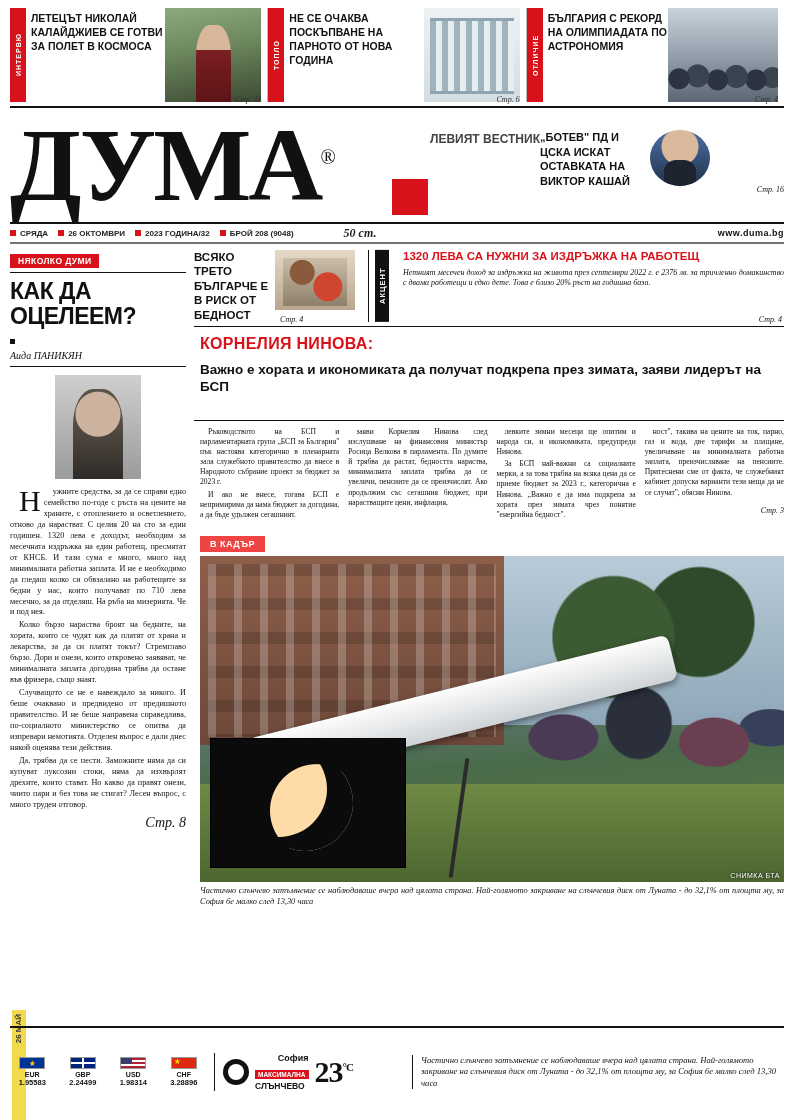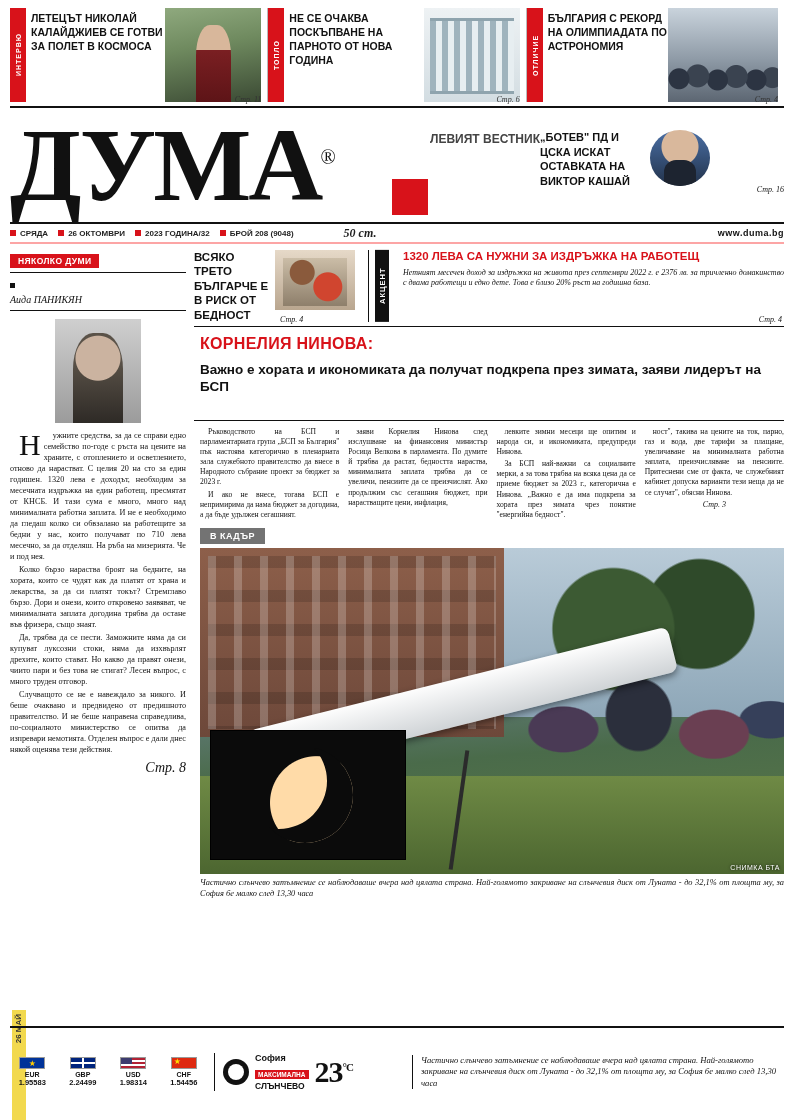--- a/index.html
+++ b/index.html
@@ -95,21 +95,21 @@
   }
   .mh-photo { width:60px; height:56px; border-radius:50%; overflow:hidden; position:relative;
     background: radial-gradient(circle at 50% 30%, #d9b89c 0 18px, transparent 19px), linear-gradient(180deg,#4a6fa5,#22324a);
   }
   .mh-photo::after{content:""; position:absolute; left:14px; top:30px; width:32px; height:30px; background:#1d2430; border-radius:12px 12px 0 0;}
   .mh-page { position:absolute; right:0; bottom:-6px; font-size:8px; font-style:italic; }
 
   
   .infobar {
     display:flex; align-items:center; gap:10px;
-    border-top:2px solid #111; border-bottom:2px solid #fca5a5;
+    border-top:2px solid #111; border-bottom:2px solid #737373;
     height:22px; margin-top:2px;
     font-family:"Liberation Sans", sans-serif; font-size:8px; font-weight:bold; color:#222;
   }
   .infobar .sq { width:6px; height:6px; background:#d8121a; display:inline-block; margin-right:4px;}
   .infobar .price { font-family:"Liberation Serif", serif; font-style:italic; font-weight:bold; font-size:12px; margin-left:40px; }
   .infobar .site { margin-left:auto; color:#111; font-size:9px; letter-spacing:0.5px; }
 
   
   .main { display:flex; gap:8px; margin-top:6px; height:780px; }
   .col-left { width:176px; position:relative; }
@@ -187,26 +187,26 @@
   .lead-sub {
     font-family:"Liberation Sans", sans-serif; font-weight:bold; font-size:13.5px;
     line-height:1.3; padding-left:6px; padding-bottom:24px; border-bottom:1px solid #111;
   }
   .lead-cols {
     display:flex; gap:9px; margin-top:6px; padding-left:6px;
     font-size:7.6px; line-height:1.33; text-align:justify; hyphens:auto;
   }
   .lead-cols .c { flex:1; }
   .lead-cols p { margin:0 0 2px; text-indent:8px; }
-  .lead-page { text-align:center; font-size:8px; font-style:italic; margin-top:2px;}
+  .lead-page { text-align:right; font-size:8px; font-style:italic; margin-top:8px;}
 
   
   .kadar-badge {
-    display:inline-block; background:#737373; color:#fff; font-family:"Liberation Sans", sans-serif;
-    font-size:9px; font-weight:bold; padding:3px 10px; margin:6px 0 4px 6px; letter-spacing:0.5px;
+    display:inline-block; background:#ef4444; color:#fff; font-family:"Liberation Sans", sans-serif;
+    font-size:9px; font-weight:bold; padding:3px 10px; margin:14px 0 4px 6px; letter-spacing:0.5px;
   }
   .kadar-photo {
     margin-left:6px; height:326px; position:relative; overflow:hidden;
     background: linear-gradient(175deg,#9fb0c0 0%,#6f8496 30%,#4a6b4a 62%,#5d7a46 100%);
   }
   .kp-bldg { position:absolute; left:0; top:0; width:52%; height:58%;
     background: linear-gradient(180deg,#8d5f4a,#6d483a); }
   .kp-bldg::after{content:""; position:absolute; inset:8px;
     background: repeating-linear-gradient(90deg, rgba(255,255,255,.22) 0 8px, transparent 8px 26px),
                 repeating-linear-gradient(180deg, rgba(0,0,0,.15) 0 12px, transparent 12px 34px);}
@@ -269,21 +269,21 @@
                 linear-gradient(180deg, transparent 43%, #cf142b 43% 57%, transparent 57%);}
   .flag.us { background: repeating-linear-gradient(180deg,#b22234 0 2px,#fff 2px 4px); position:relative;}
   .flag.us::after{content:""; position:absolute; left:0; top:0; width:11px; height:6px; background:#3c3b6e;}
   .flag.ch { background:#de2910; position:relative; }
   .flag.ch::after{content:"★"; position:absolute; left:2px; top:-1px; color:#ffde00; font-size:8px;}
   .rate .code { font-family:"Liberation Sans", sans-serif; font-size:7px; font-weight:bold; }
   .rate .val { font-family:"Liberation Sans", sans-serif; font-size:7.5px; font-weight:bold; }
   .weather { display:flex; align-items:center; gap:6px; width:190px; border-left:1px solid #111; padding-left:8px;}
   .sun { width:26px; height:26px; border-radius:50%; background:#111; position:relative; }
   .sun::after{content:""; position:absolute; inset:5px; border-radius:50%; background:#fff;}
-  .w-city { font-family:"Liberation Sans", sans-serif; font-size:9px; font-weight:bold; }
+  .w-city { font-family:"Liberation Sans", sans-serif; font-size:9px; font-weight:bold;text-align:right; }
   .w-max { background:#d8121a; color:#fff; font-family:"Liberation Sans", sans-serif; font-size:6.5px; font-weight:bold; padding:1px 3px; display:inline-block;}
   .w-cond { font-family:"Liberation Sans", sans-serif; font-size:8.5px; font-weight:bold; }
   .w-temp { font-family:"Liberation Serif", serif; font-size:30px; font-weight:bold; letter-spacing:-1px;}
   .w-temp sup { font-size:11px; }
   .bot-cap { flex:1; font-size:8.6px; line-height:1.32; font-style:italic; border-left:1px solid #111; padding-left:8px;}
 
   .edge-left {
     position:absolute; left:2px; top:760px; width:14px; height:180px;
     background:#f2d94e;
   }
@@ -341,29 +341,30 @@
     <span><i class="sq"></i><span>БРОЙ 208 (9048)</span></span>
     <span class="price">50 ст.</span>
     <span class="site">www.duma.bg</span>
   </div>
 
   <div class="main">
 
     <div class="col-left">
       <div class="kw-badge">НЯКОЛКО ДУМИ</div>
       <div class="kw-rule"></div>
+      <div class="kw-title">КАК ДА ОЦЕЛЕЕМ?</div>
       <div class="kw-dot"></div>
       <div class="kw-author">Аида ПАНИКЯН</div>
       <div class="kw-line"></div>
       <div class="kw-portrait"></div>
       <div class="kw-body">
         <p><span class="dropcap">Н</span><span>ужните средства, за да се справи едно семейство по-годе с ръста на цените на храните, с отоплението и осветлението, отново да нарастват. С целия 20 на сто за един годишен. 1320 лева е доходът, необходим за месечната издръжка на един работещ, пресмятат от КНСБ. И тази сума е много, много над минималната работна заплата. И не е необходимо да гледаш колко си обвзалано на работещите за бедни у нас, които получават по 710 лева месечно, за да отделяш. На ръба на мизерията. Че и под нея.</span></p>
         <p>Колко бързо нараства броят на бедните, на хората, които се чудят как да платят от храна и лекарства, за да си платят токът? Стремглаво бързо. Дори и онези, които откровено заявяват, че минималната заплата догодина трябва да остане във фризера, също знаят.</p>
+        <p>Случващото се не е навеждало за никого. И беше очаквано и предвидено от предишното правителство. И не беше направена справедлива, по-социалното министерство се опитва да изпревари немотията. Отделен въпрос е дали днес някой оценява тези действия.</p>
         <p>Да, трябва да се пести. Заможните няма да си купуват луксозни стоки, няма да изхвърлят дрехите, които стават. Но какво да правят онези, чиито пари и без това не стигат? Лесен въпрос, с много труден отговор.</p>
-        <p>Случващото се не е навеждало за никого. И беше очаквано и предвидено от предишното правителство. И не беше направена справедлива, по-социалното министерство се опитва да изпревари немотията. Отделен въпрос е дали днес някой оценява тези действия.</p>
       </div>
       <div class="kw-page">Стр. 8</div>
       <div class="edge-left">
           <span>26 МАЙ</span>
         </div>
     </div>
 
     <div class="col-right">
 
       <div class="row2">
@@ -434,21 +435,21 @@
         <div class="val">2.24499</div>
       </div>
       <div class="rate">
         <div class="flag us"></div>
         <div class="code">USD</div>
         <div class="val">1.98314</div>
       </div>
       <div class="rate">
         <div class="flag ch"></div>
         <div class="code">CHF</div>
-        <div class="val">1.54456</div>
+        <div class="val">3.28896</div>
       </div>
     </div>
 
     <div class="weather">
       <div class="sun"></div>
       <div>
         <div class="w-city">София</div>
         <div class="w-max">МАКСИМАЛНА</div>
         <div class="w-cond">СЛЪНЧЕВО</div>
       </div>

